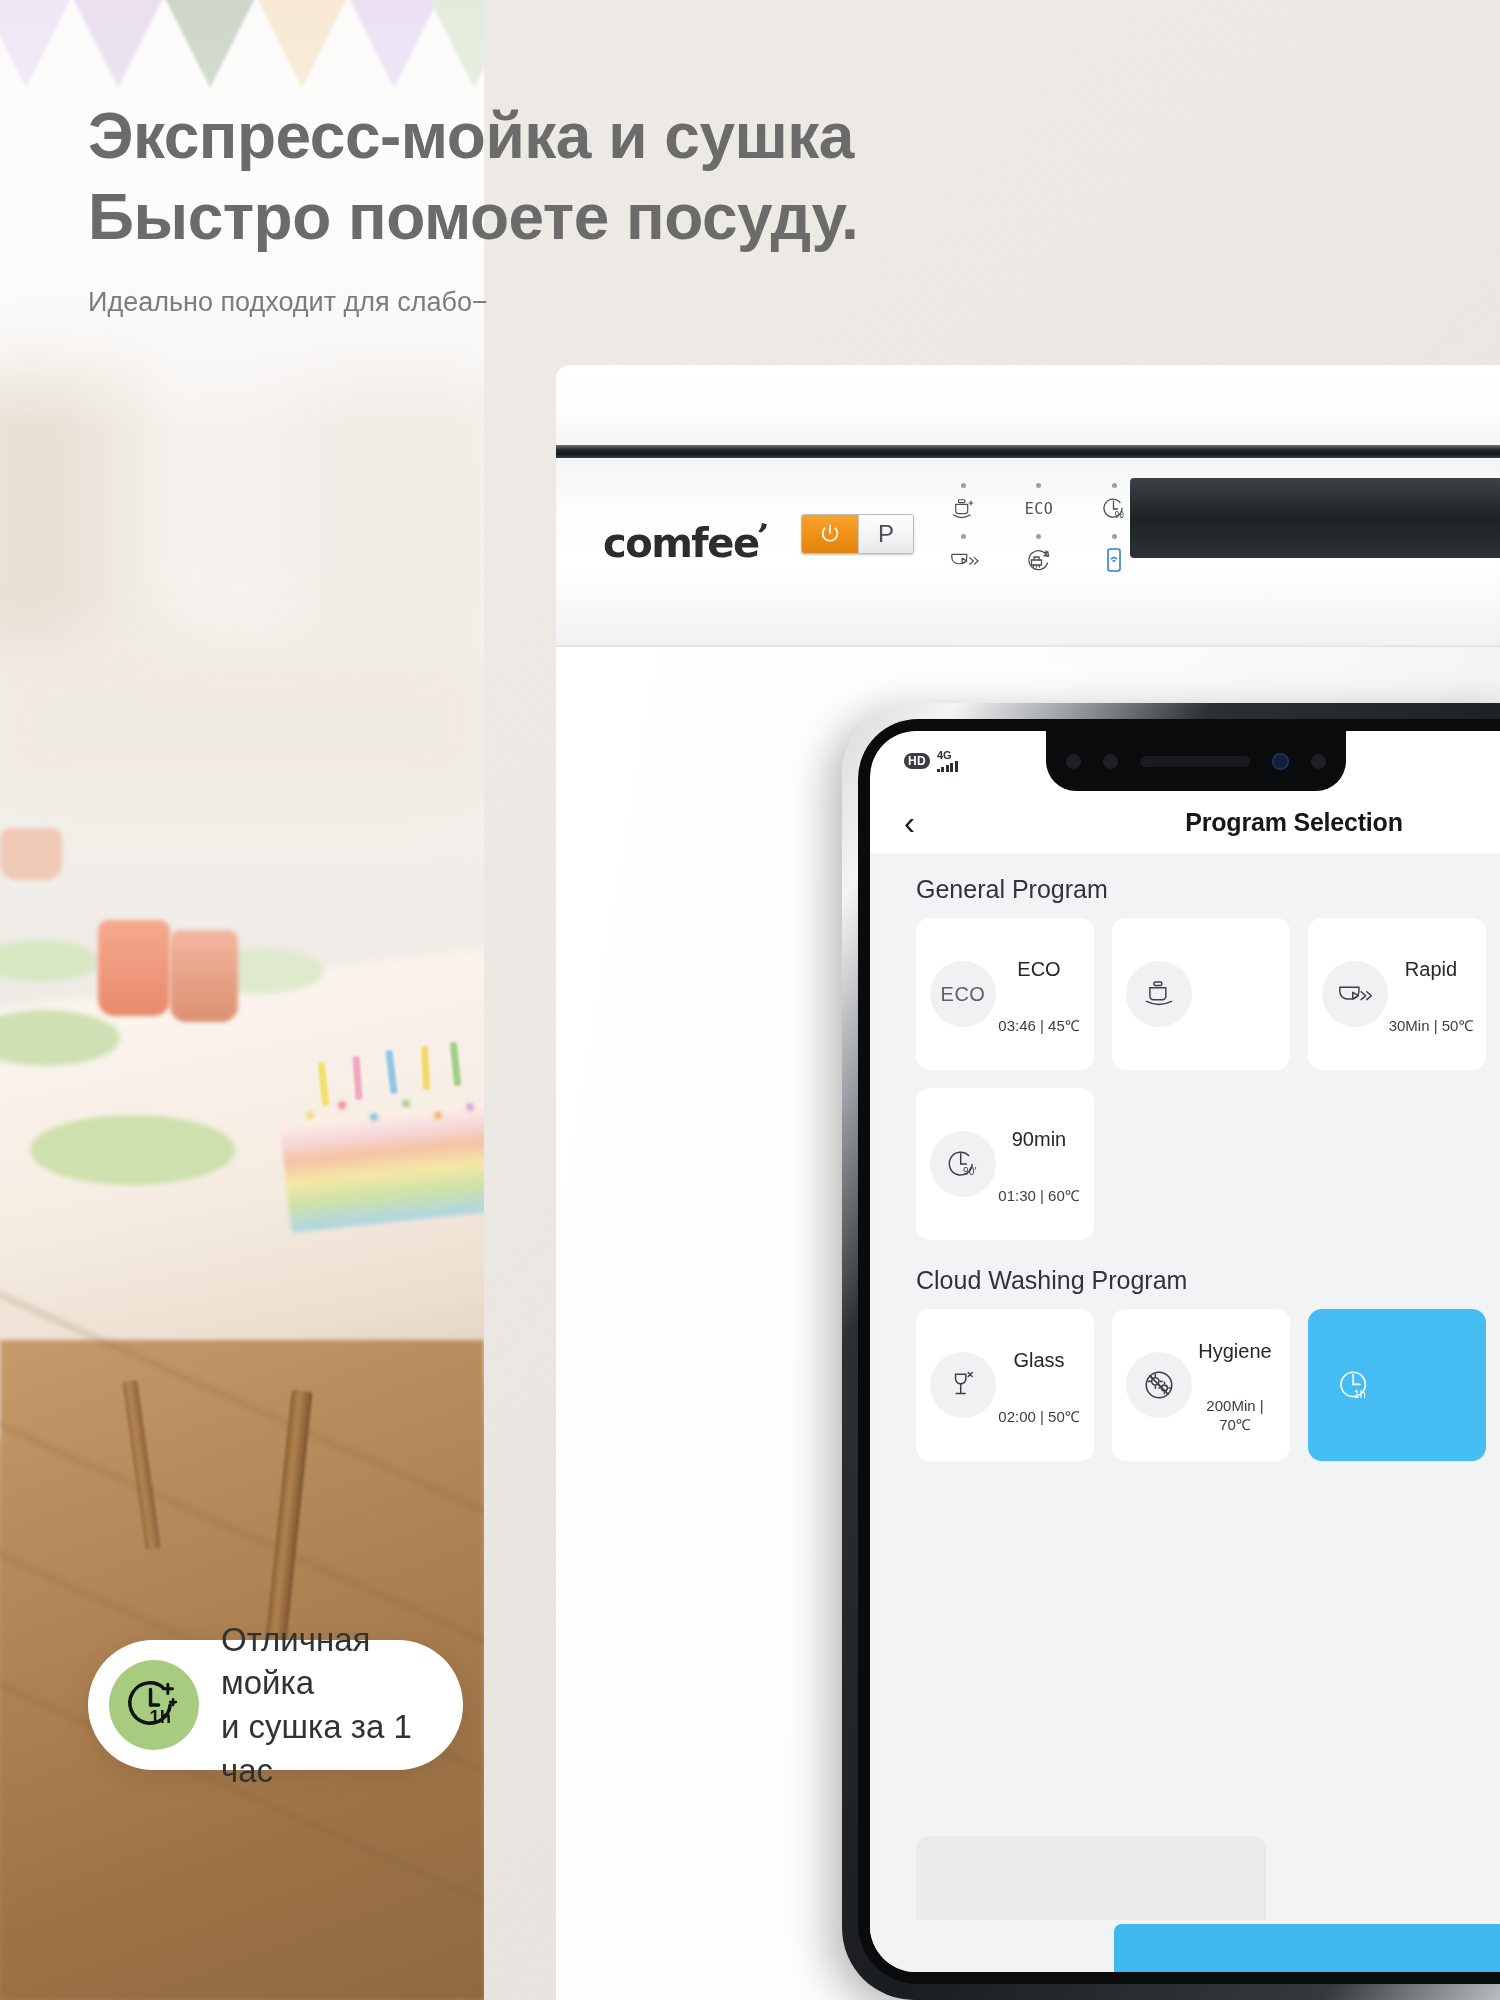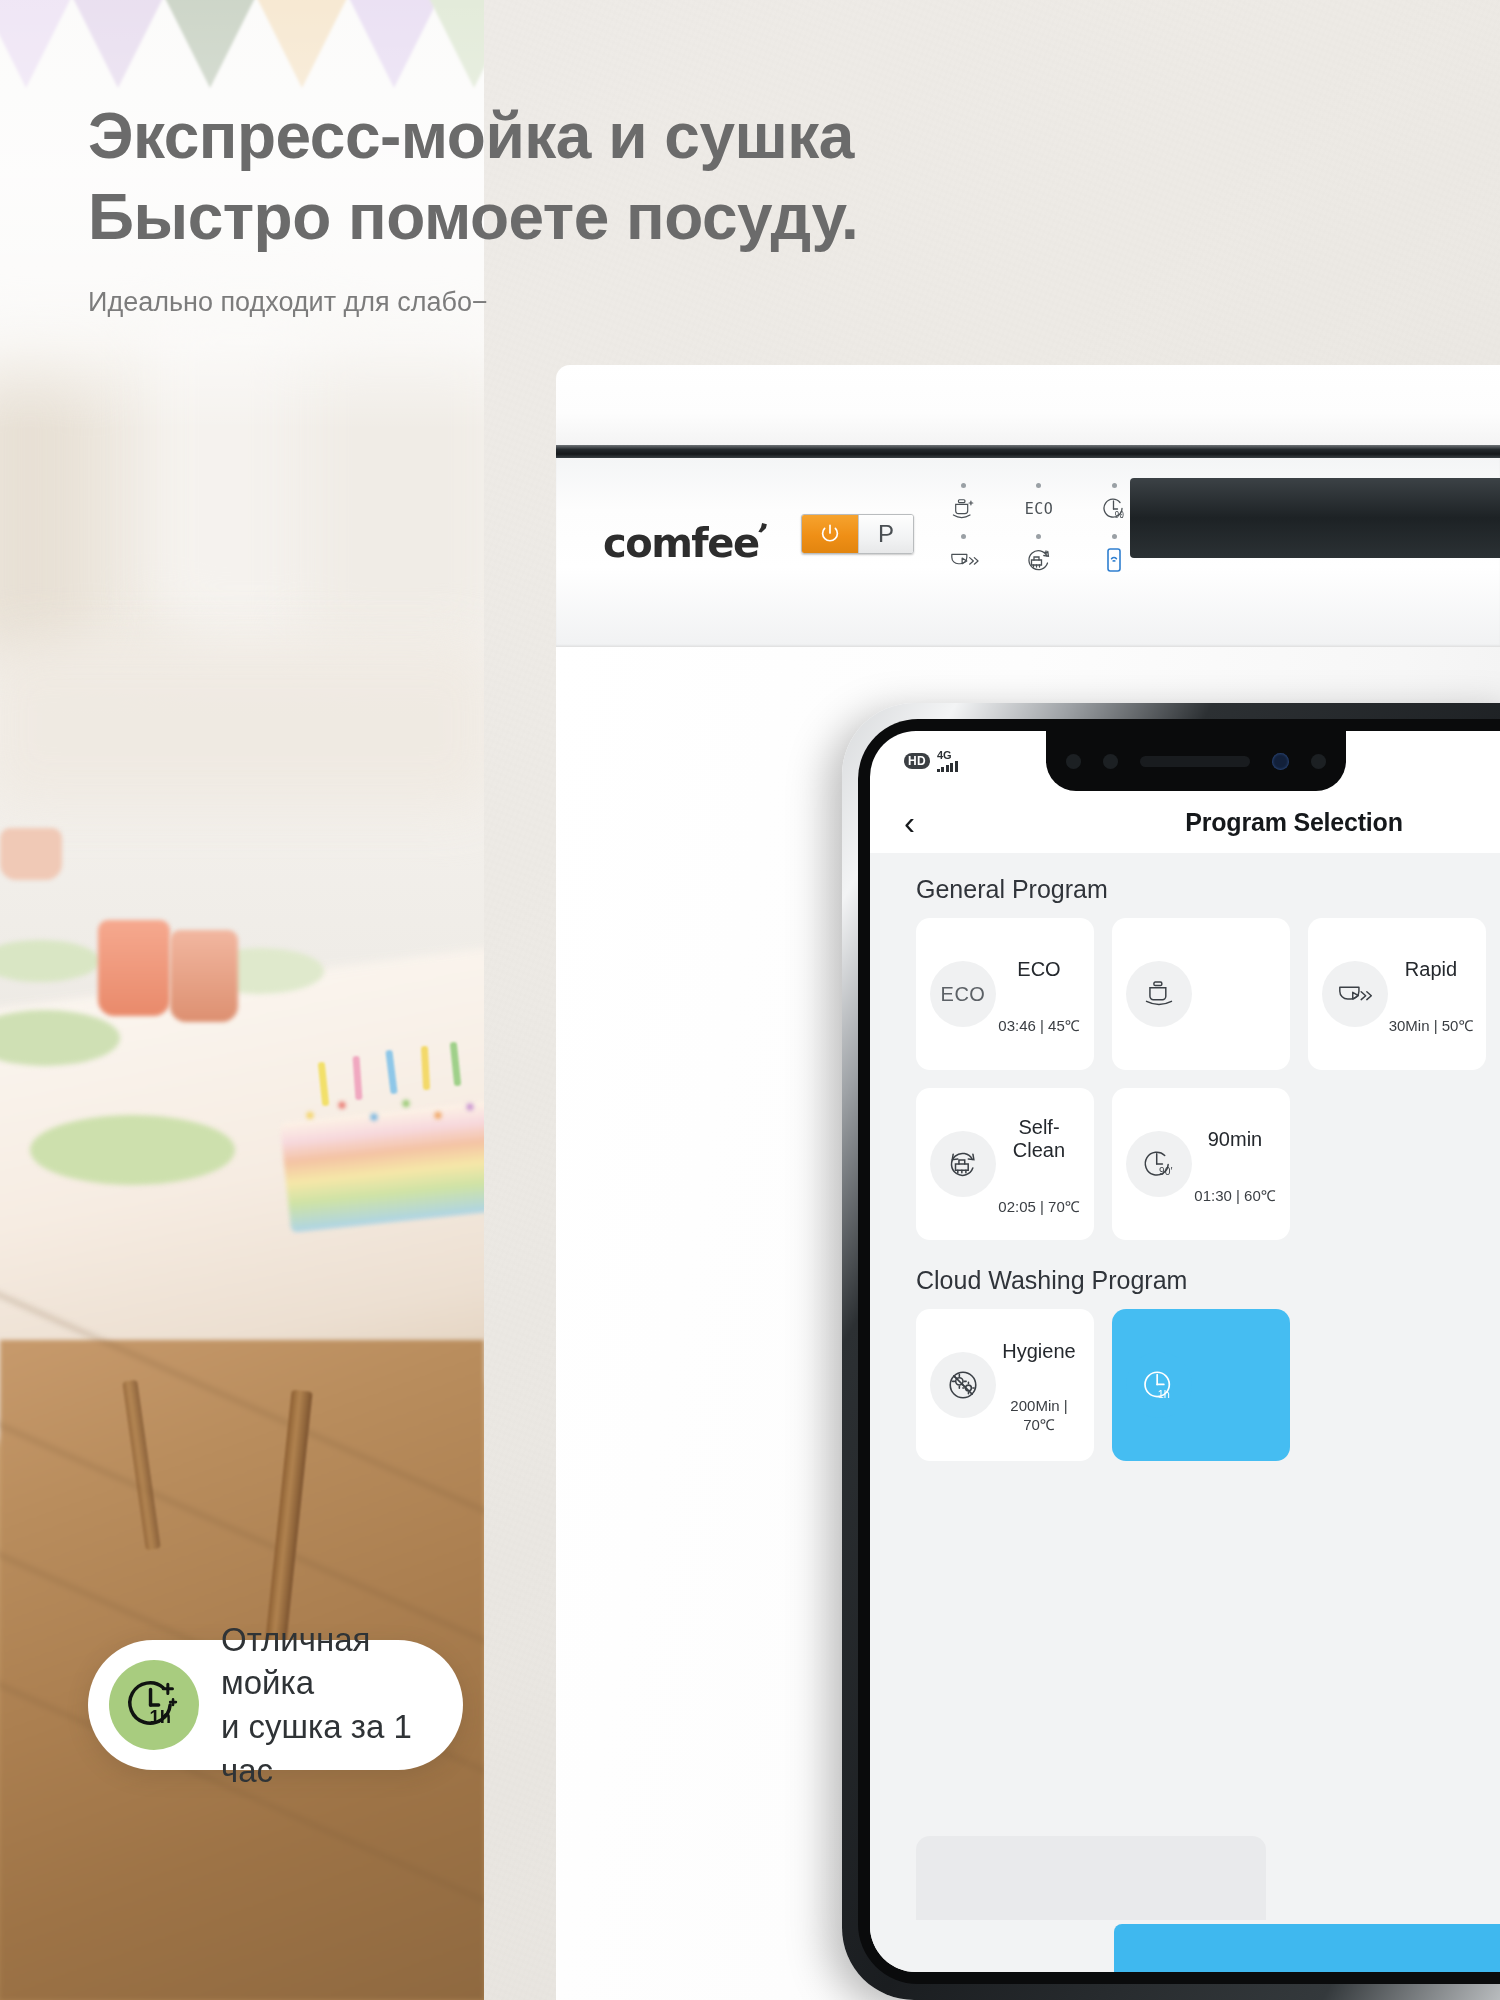--- a/index.html
+++ b/index.html
@@ -467,56 +467,54 @@
               <path d="M21.5 9 l4 3.5 -4 3.5"></path>
               <path d="M26.5 9 l4 3.5 -4 3.5"></path>
             </svg>
           </span>
           <span class="pc-txt">
             <span class="pc-name">Rapid</span>
             <span class="pc-meta">30Min | 50℃</span>
           </span>
         </div>
 
-        <div class="pcard">
-          <span class="pc-ico">
-            <svg width="34" height="30" viewBox="0 0 28 26" fill="none" stroke="currentColor" stroke-width="1.3" stroke-linecap="round">
-              <path d="M22 9 A9.5 9.5 0 1 0 22.5 16.5"></path>
-              <path d="M22.6 4.5 l.8 4.8 -4.8-.6"></path>
-              <path d="M5.5 4.5 l-.8 4.8 4.8-.6"></path>
-              <path d="M7.5 13 h11 v5.5 H7.5 Z"></path>
-              <path d="M10.5 13 v-3.5 h5 V13"></path>
-              <path d="M9.5 18.5 v2 M13 18.5 v2 M16.5 18.5 v2"></path>
-            </svg>
-          </span>
-          <span class="pc-txt">
-            <span class="pc-name">Self-Clean</span>
-            <span class="pc-meta">02:05 | 70℃</span>
-          </span>
-        </div>
 
         <div class="pcard">
           <span class="pc-ico">
             <svg width="36" height="32" viewBox="0 0 30 28" fill="none" stroke="currentColor" stroke-width="1.3" stroke-linecap="round">
               <path d="M20 6.5 A10 10 0 1 0 23 14.5"></path>
               <path d="M13 5 v9"></path>
                 <path d="M13 14 h5"></path>
               <text x="15" y="24" font-size="9" fill="currentColor" stroke="none" font-family="Liberation Sans, sans-serif">90′</text>
             </svg>
           </span>
           <span class="pc-txt">
             <span class="pc-name">90min</span>
             <span class="pc-meta">01:30 | 60℃</span>
           </span>
         </div>
       </div>
 
       <div class="sec-title second">Cloud Washing Program</div>
       <div class="cardgrid">
 
+        <div class="pcard">
+          <span class="pc-ico">
+            <svg width="30" height="32" viewBox="0 0 24 28" fill="none" stroke="currentColor" stroke-width="1.3" stroke-linecap="round">
+              <path d="M5.5 4.5 h9 v4 a4.5 4.5 0 0 1-9 0 Z"></path>
+              <path d="M10 13 v8"></path>
+                <path d="M6 21.5 h8"></path>
+              <path d="M16.5 3 l3.5 3.5 M20 3 l-3.5 3.5"></path>
+            </svg>
+          </span>
+          <span class="pc-txt">
+            <span class="pc-name">Glass</span>
+            <span class="pc-meta">02:00 | 50℃</span>
+          </span>
+        </div>
 
         <div class="pcard">
           <span class="pc-ico">
             <svg width="34" height="34" viewBox="0 0 28 28" fill="none" stroke="currentColor" stroke-width="1.3" stroke-linecap="round">
               <circle cx="14" cy="14" r="10.5"></circle>
               <path d="M6.5 6.5 L21.5 21.5"></path>
               <circle cx="11" cy="11" r="3"></circle>
               <path d="M11 7 v-1.6 M11 15 v1.6 M7 11 h-1.6 M15 11 h1.6 M8.4 8.4 l-1.1-1.1 M13.6 13.6 l1.1 1.1"></path>
               <circle cx="18.5" cy="16.5" r="2.4"></circle>
               <path d="M18.5 12.8 v-1 M18.5 20.2 v1 M14.9 16.5 h-1 M22.1 16.5 h1"></path>

